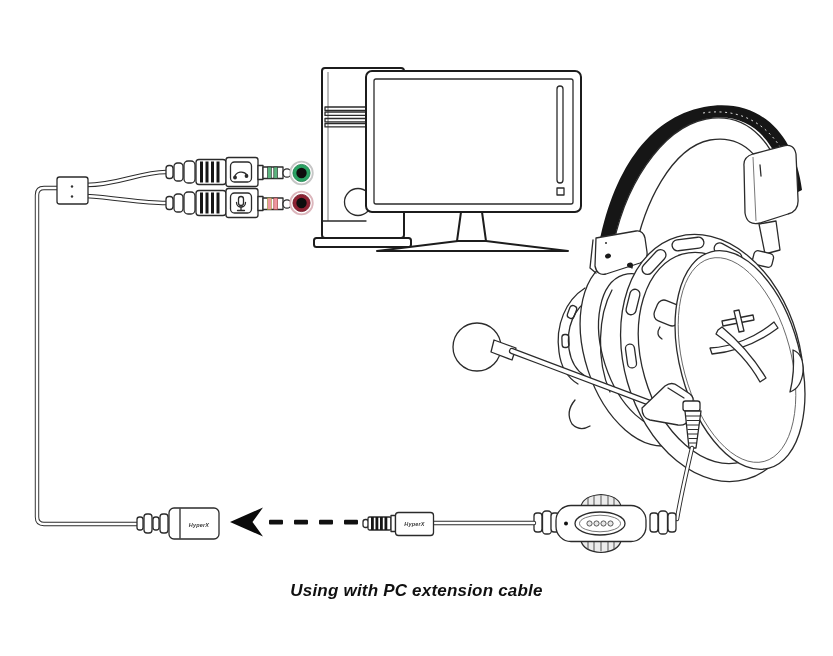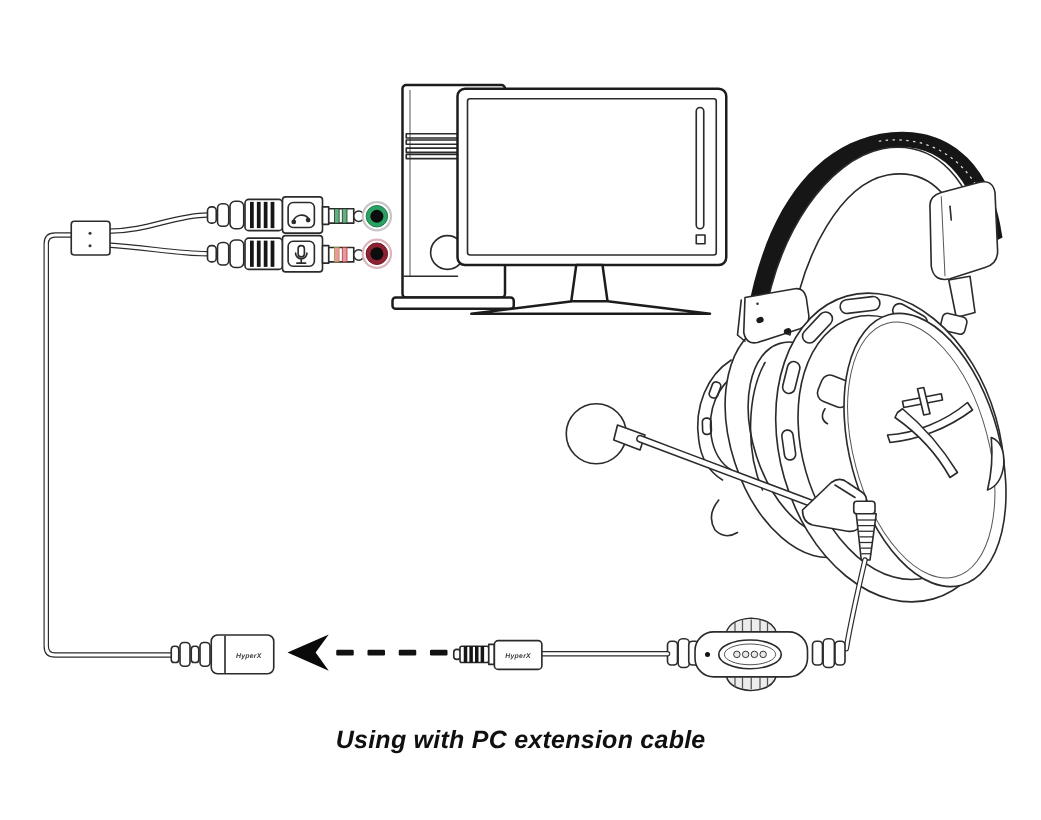--- a/index.html
+++ b/index.html
@@ -1,20 +1,20 @@
 <!DOCTYPE html>
 <html><head>
 <meta charset="utf-8">
 <style>
   html,body{margin:0;padding:0;background:#fff;}
   .canvas{position:relative;width:833px;height:656px;background:#fff;overflow:hidden;
           font-family:"Liberation Sans",sans-serif;}
   .canvas svg{position:absolute;left:0;top:0;}
   .caption{position:absolute;left:0;right:0;top:581px;text-align:center;
-           font-size:20px;font-weight:bold;font-style:italic;color:#101010;letter-spacing:.2px;}
+           font-size:17px;font-weight:bold;font-style:italic;color:#101010;letter-spacing:.2px;}
   
   .s  {stroke:#2b2b2b;stroke-width:1.3;fill:none;stroke-linecap:round;stroke-linejoin:round;}
   .sw {stroke:#2b2b2b;stroke-width:1.3;fill:#fff;stroke-linecap:round;stroke-linejoin:round;}
   .swt{stroke:#1c1c1c;stroke-width:2;fill:#fff;stroke-linejoin:round;}
   .co {stroke:#2b2b2b;stroke-width:4.4;fill:none;stroke-linecap:round;}
   .ci {stroke:#ffffff;stroke-width:2.5;fill:none;stroke-linecap:round;}
   .bo {stroke:#2b2b2b;stroke-width:6.2;fill:none;stroke-linecap:round;}
   .bi {stroke:#ffffff;stroke-width:3.8;fill:none;stroke-linecap:round;}
   .dk {fill:#161616;stroke:none;}
   .rib{stroke:#2b2b2b;stroke-width:1;fill:none;}

